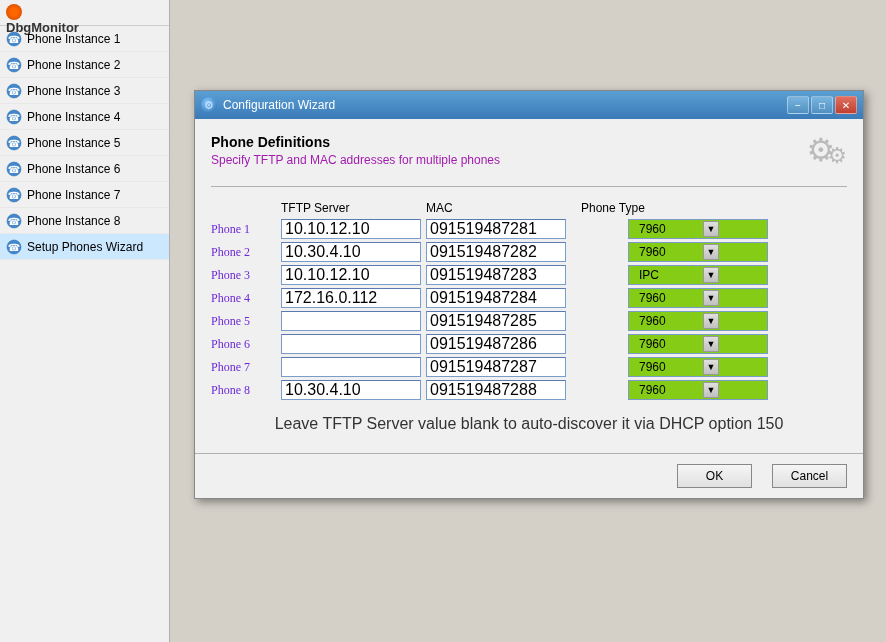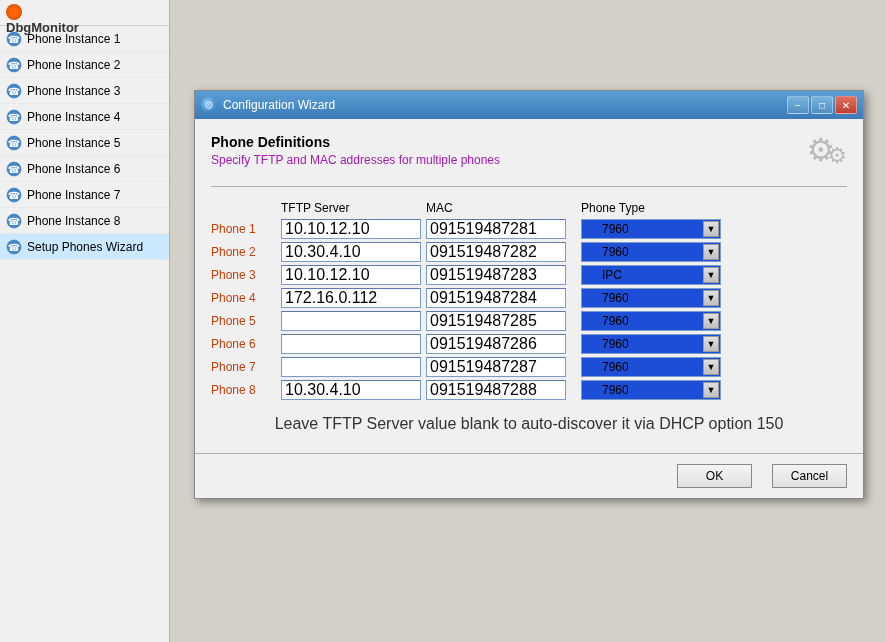--- a/index.html
+++ b/index.html
@@ -191,48 +191,50 @@
     .table-header span:first-child { visibility: hidden; }
 
     .phone-row {
       display: grid;
       grid-template-columns: 70px 145px 155px 160px;
       align-items: center;
       margin-bottom: 3px;
     }
     .phone-label {
       font-size: 12px;
-      color: #c2410c;
+      color: #6d28d9;
+      font-family: Liberation Serif, serif;
     }
     .phone-input {
       width: 140px;
       height: 20px;
       border: 1px solid #7a9cc8;
       border-top-color: #5a7ab0;
       background: white;
       padding: 1px 3px;
       font-size: 16px;
       font-family: inherit;
     }
 
     .phone-select-wrapper {
       position: relative;
       width: 140px;
     }
     .phone-select {
       width: 140px;
       height: 20px;
       border: 1px solid #7a9cc8;
-      background: #1d4ed8;
+      background: #84cc16;
       font-size: 12px;
       font-family: inherit;
-      padding: 0 20px;
+      padding: 0 10px;
       appearance: none;
       cursor: pointer;
       padding-right: 18px;
+      margin-left: 47px;
     }
     .select-arrow {
       position: absolute;
       right: 2px; top: 50%;
       transform: translateY(-50%);
       width: 16px; height: 16px;
       background: linear-gradient(to bottom, #e0e0e0, #c0c0c0);
       border: 1px solid #999;
       display: flex; align-items: center; justify-content: center;
       pointer-events: none;

